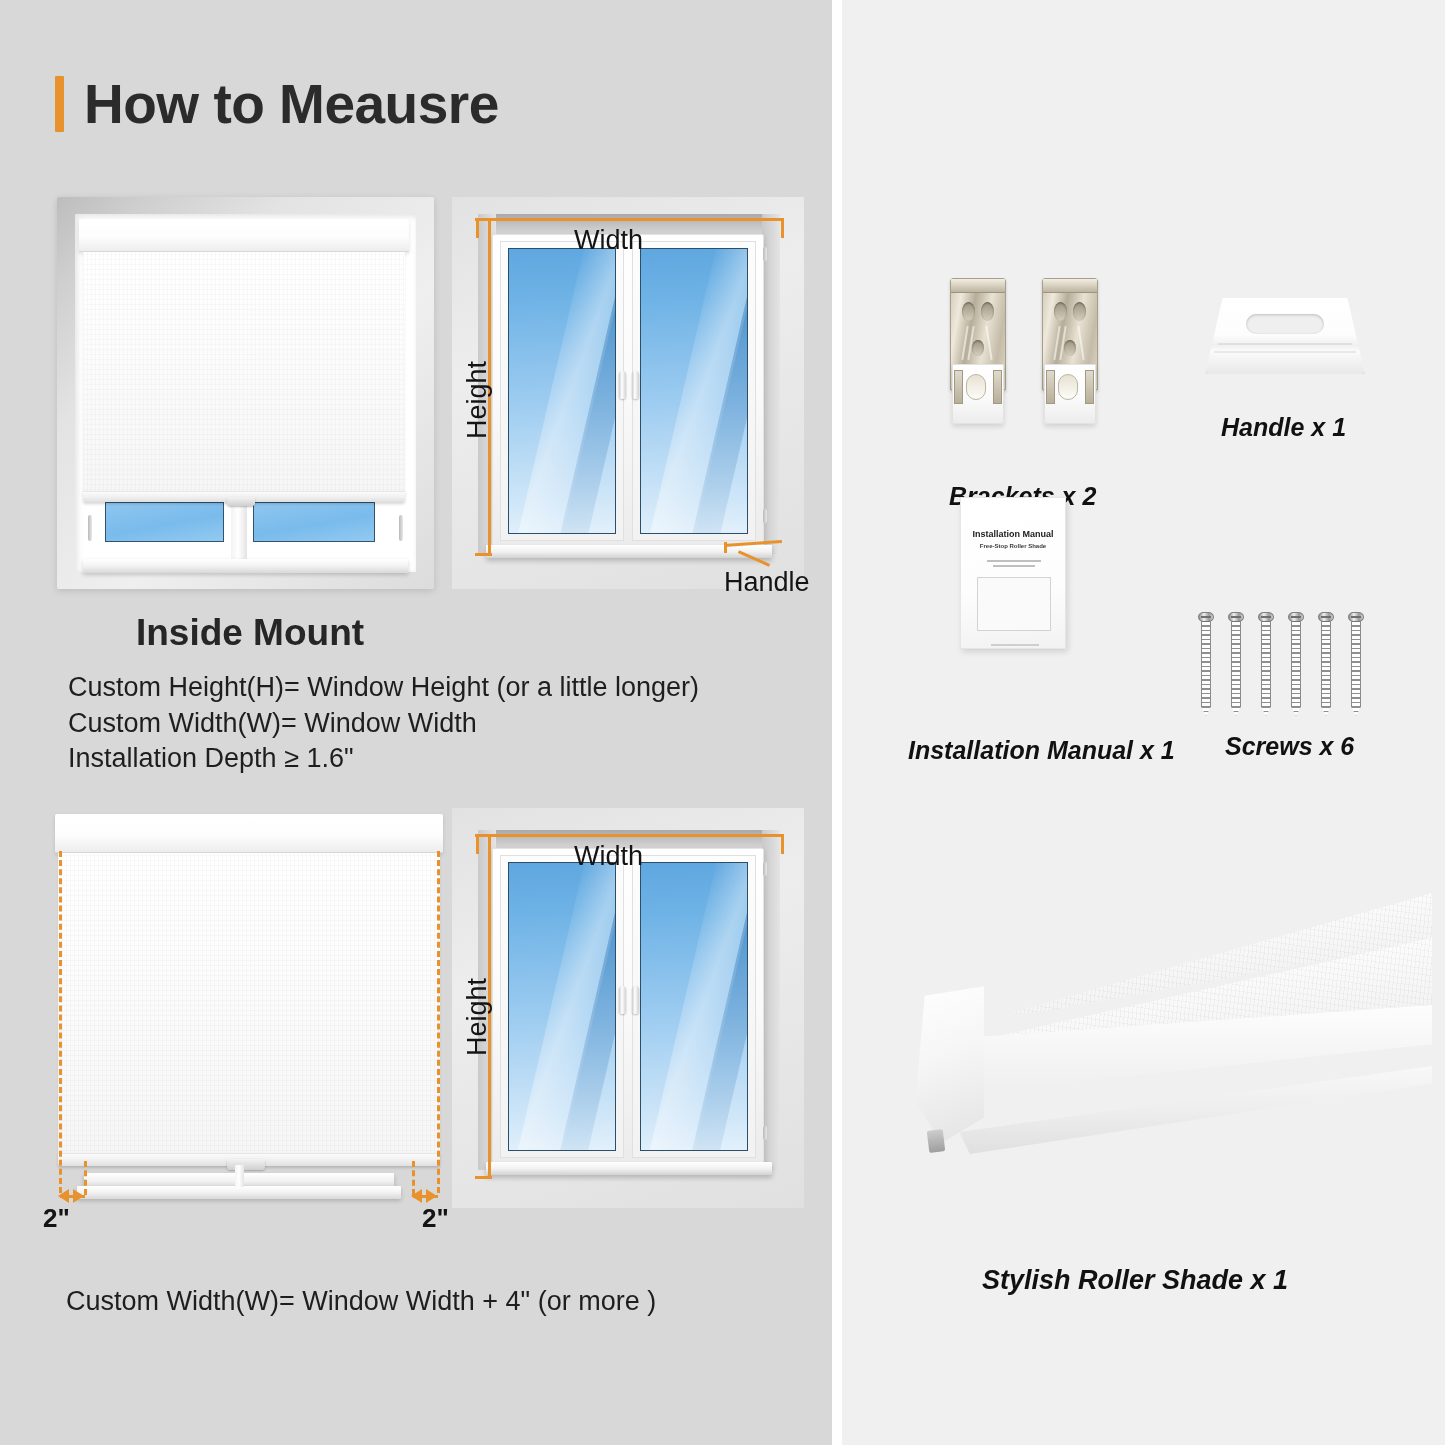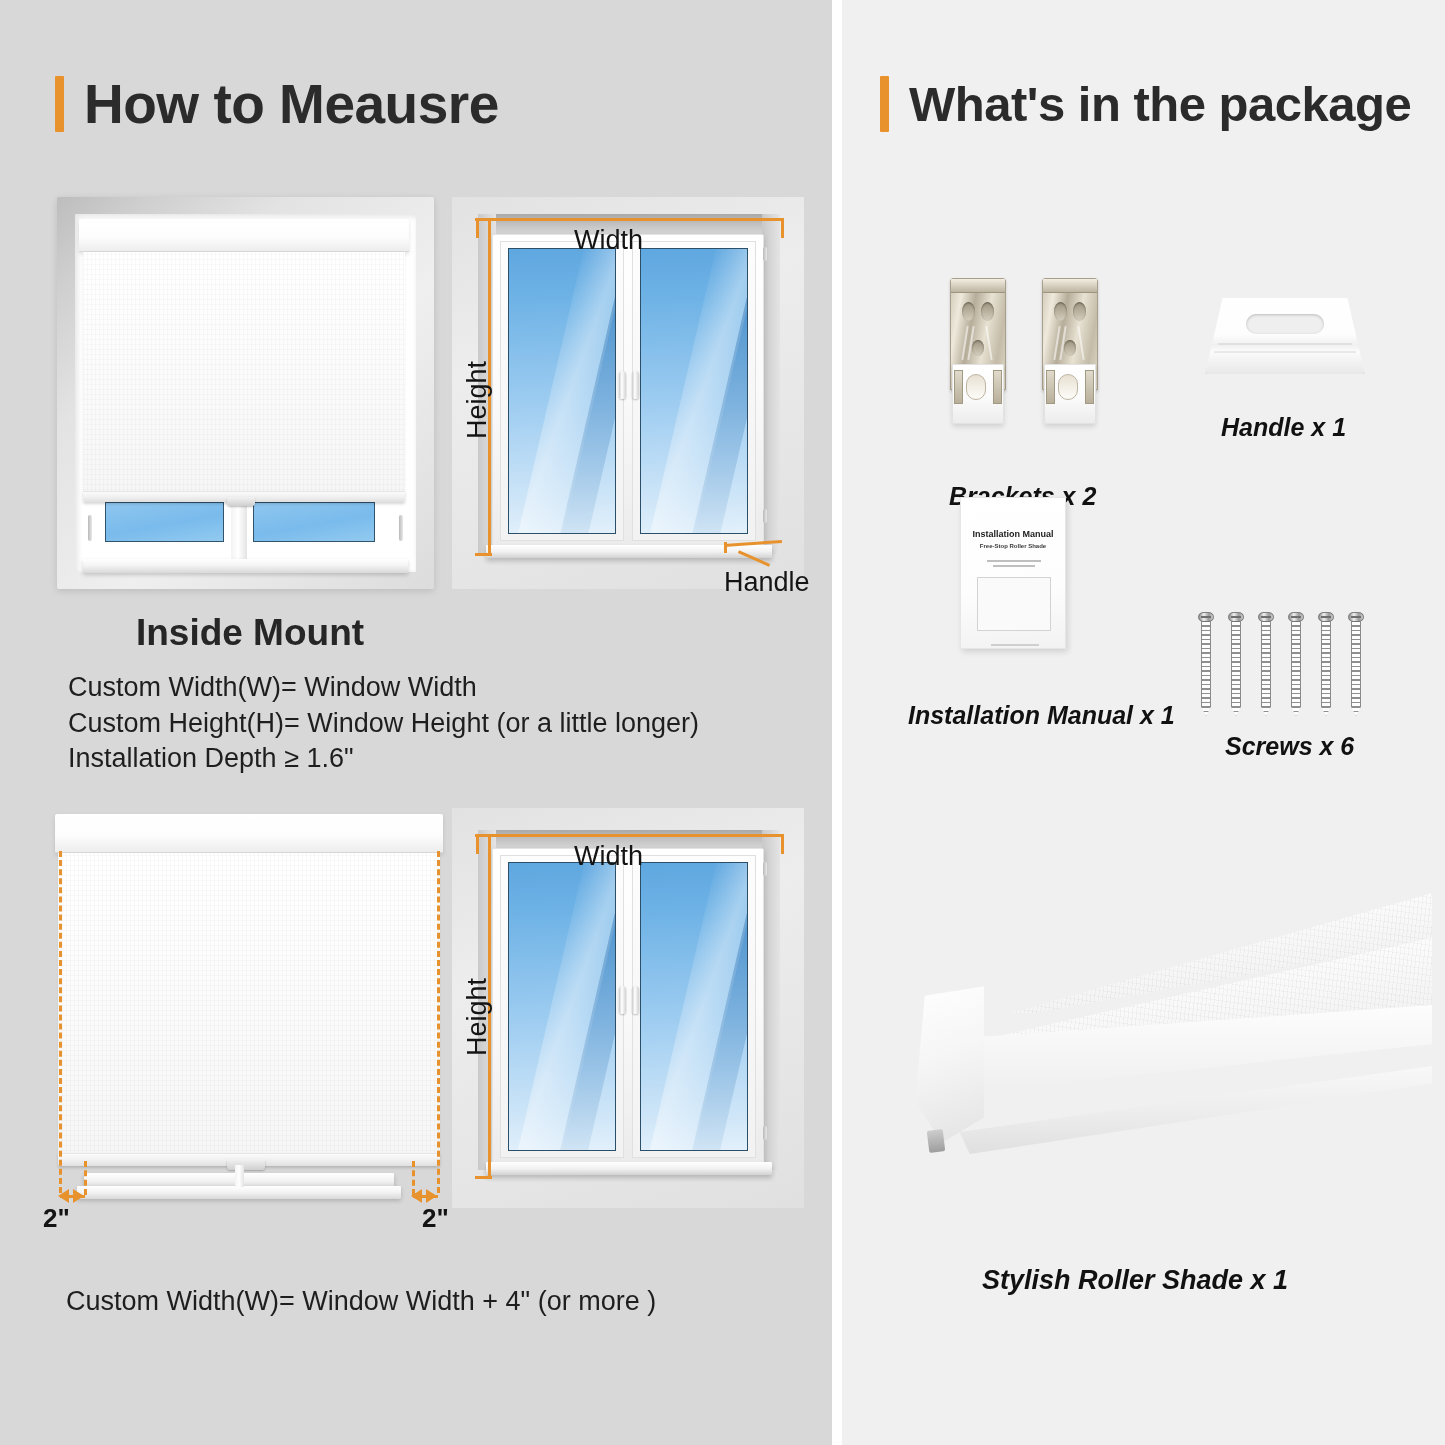--- a/index.html
+++ b/index.html
@@ -381,22 +381,22 @@
 
       <div class="m-line-h" style="left:272px; top:345px; width:58px; transform:rotate(-4deg);"></div>
       <div class="m-line-h" style="left:285px; top:360px; width:34px; transform:rotate(24deg);"></div>
       <div class="m-cap-v" style="left:272px; top:345px; height:11px;"></div>
       <div class="meas-label" style="left:272px; top:370px;">Handle</div>
     </div>
 
     <div class="mount-title abs" style="left:130px; top:612px; width:240px;">Inside Mount</div>
 
     <div class="mount-lines abs" style="left:68px; top:670px;">
+      <div>Custom Height(H)= Window Height (or a little longer)</div>
       <div>Custom Width(W)= Window Width</div>
-      <div>Custom Height(H)= Window Height (or a little longer)</div>
       <div>Installation Depth ≥ 1.6"</div>
     </div>
 
     <div class="shade-scene" style="left:22px; top:805px; width:428px; height:415px;">
 
       <div class="win-sill" style="left:62px; top:368px; width:310px; height:16px;"></div>
       <div class="sill" style="left:55px; top:381px; width:324px; height:13px;"></div>
 
       <div class="valance" style="left:33px; top:9px; width:388px; height:39px;"></div>
       <div class="fabric" style="left:36px; top:48px; width:382px; height:303px;"></div>
@@ -461,24 +461,20 @@
     <div class="mount-lines abs" style="left:66px; top:1284px;">
       <div>Custom Width(W)= Window Width + 4" (or more )</div>
     </div>
 
   </div>
 
   <div class="divider"></div>
 
   <div class="panel-right">
 
-    <div class="heading h-right">
-      <div class="accent-bar"></div>
-      <div class="heading-text">What's in the package</div>
-    </div>
 
     <div class="abs" style="left:100px; top:278px; width:190px; height:230px;">
       <div class="bracket" style="left:8px; top:0;">
         <div class="bk-metal"></div>
         <div class="bk-top"></div>
         <div class="bk-slot" style="left:12px; top:24px; width:13px; height:19px;"></div>
         <div class="bk-slot" style="left:31px; top:24px; width:13px; height:19px;"></div>
         <div class="bk-rib" style="left:14px; top:48px; height:34px; transform:rotate(9deg);"></div>
         <div class="bk-rib" style="left:20px; top:48px; height:34px; transform:rotate(9deg);"></div>
         <div class="bk-rib" style="left:38px; top:48px; height:34px; transform:rotate(-9deg);"></div>
@@ -517,21 +513,21 @@
     <div class="abs" style="left:118px; top:497px; width:130px; height:170px;">
       <div class="manual-paper">
         <div class="manual-title" style="top:31px;">Installation Manual</div>
         <div class="manual-sub" style="top:45px;">Free-Stop Roller Shade</div>
         <div class="manual-scribble" style="top:62px;"></div>
         <div class="manual-scribble" style="top:67px; left:32px; width:42px;"></div>
         <div class="manual-box" style="top:79px;"></div>
         <div class="manual-footline" style="left:30px; top:146px; width:48px;"></div>
       </div>
     </div>
-    <div class="pkg-label" style="left:66px; top:681px;">Installation Manual x 1</div>
+    <div class="pkg-label" style="left:66px; top:716px;">Installation Manual x 1</div>
 
     <div class="abs" style="left:352px; top:527px; width:190px; height:180px;">
 
       <div class="anchor" style="left:5px;   top:0;"></div>
       <div class="anchor" style="left:35px;  top:0;"></div>
       <div class="anchor" style="left:65px;  top:0;"></div>
       <div class="anchor" style="left:95px;  top:0;"></div>
       <div class="anchor" style="left:125px; top:0;"></div>
       <div class="anchor" style="left:155px; top:0;"></div>
 

